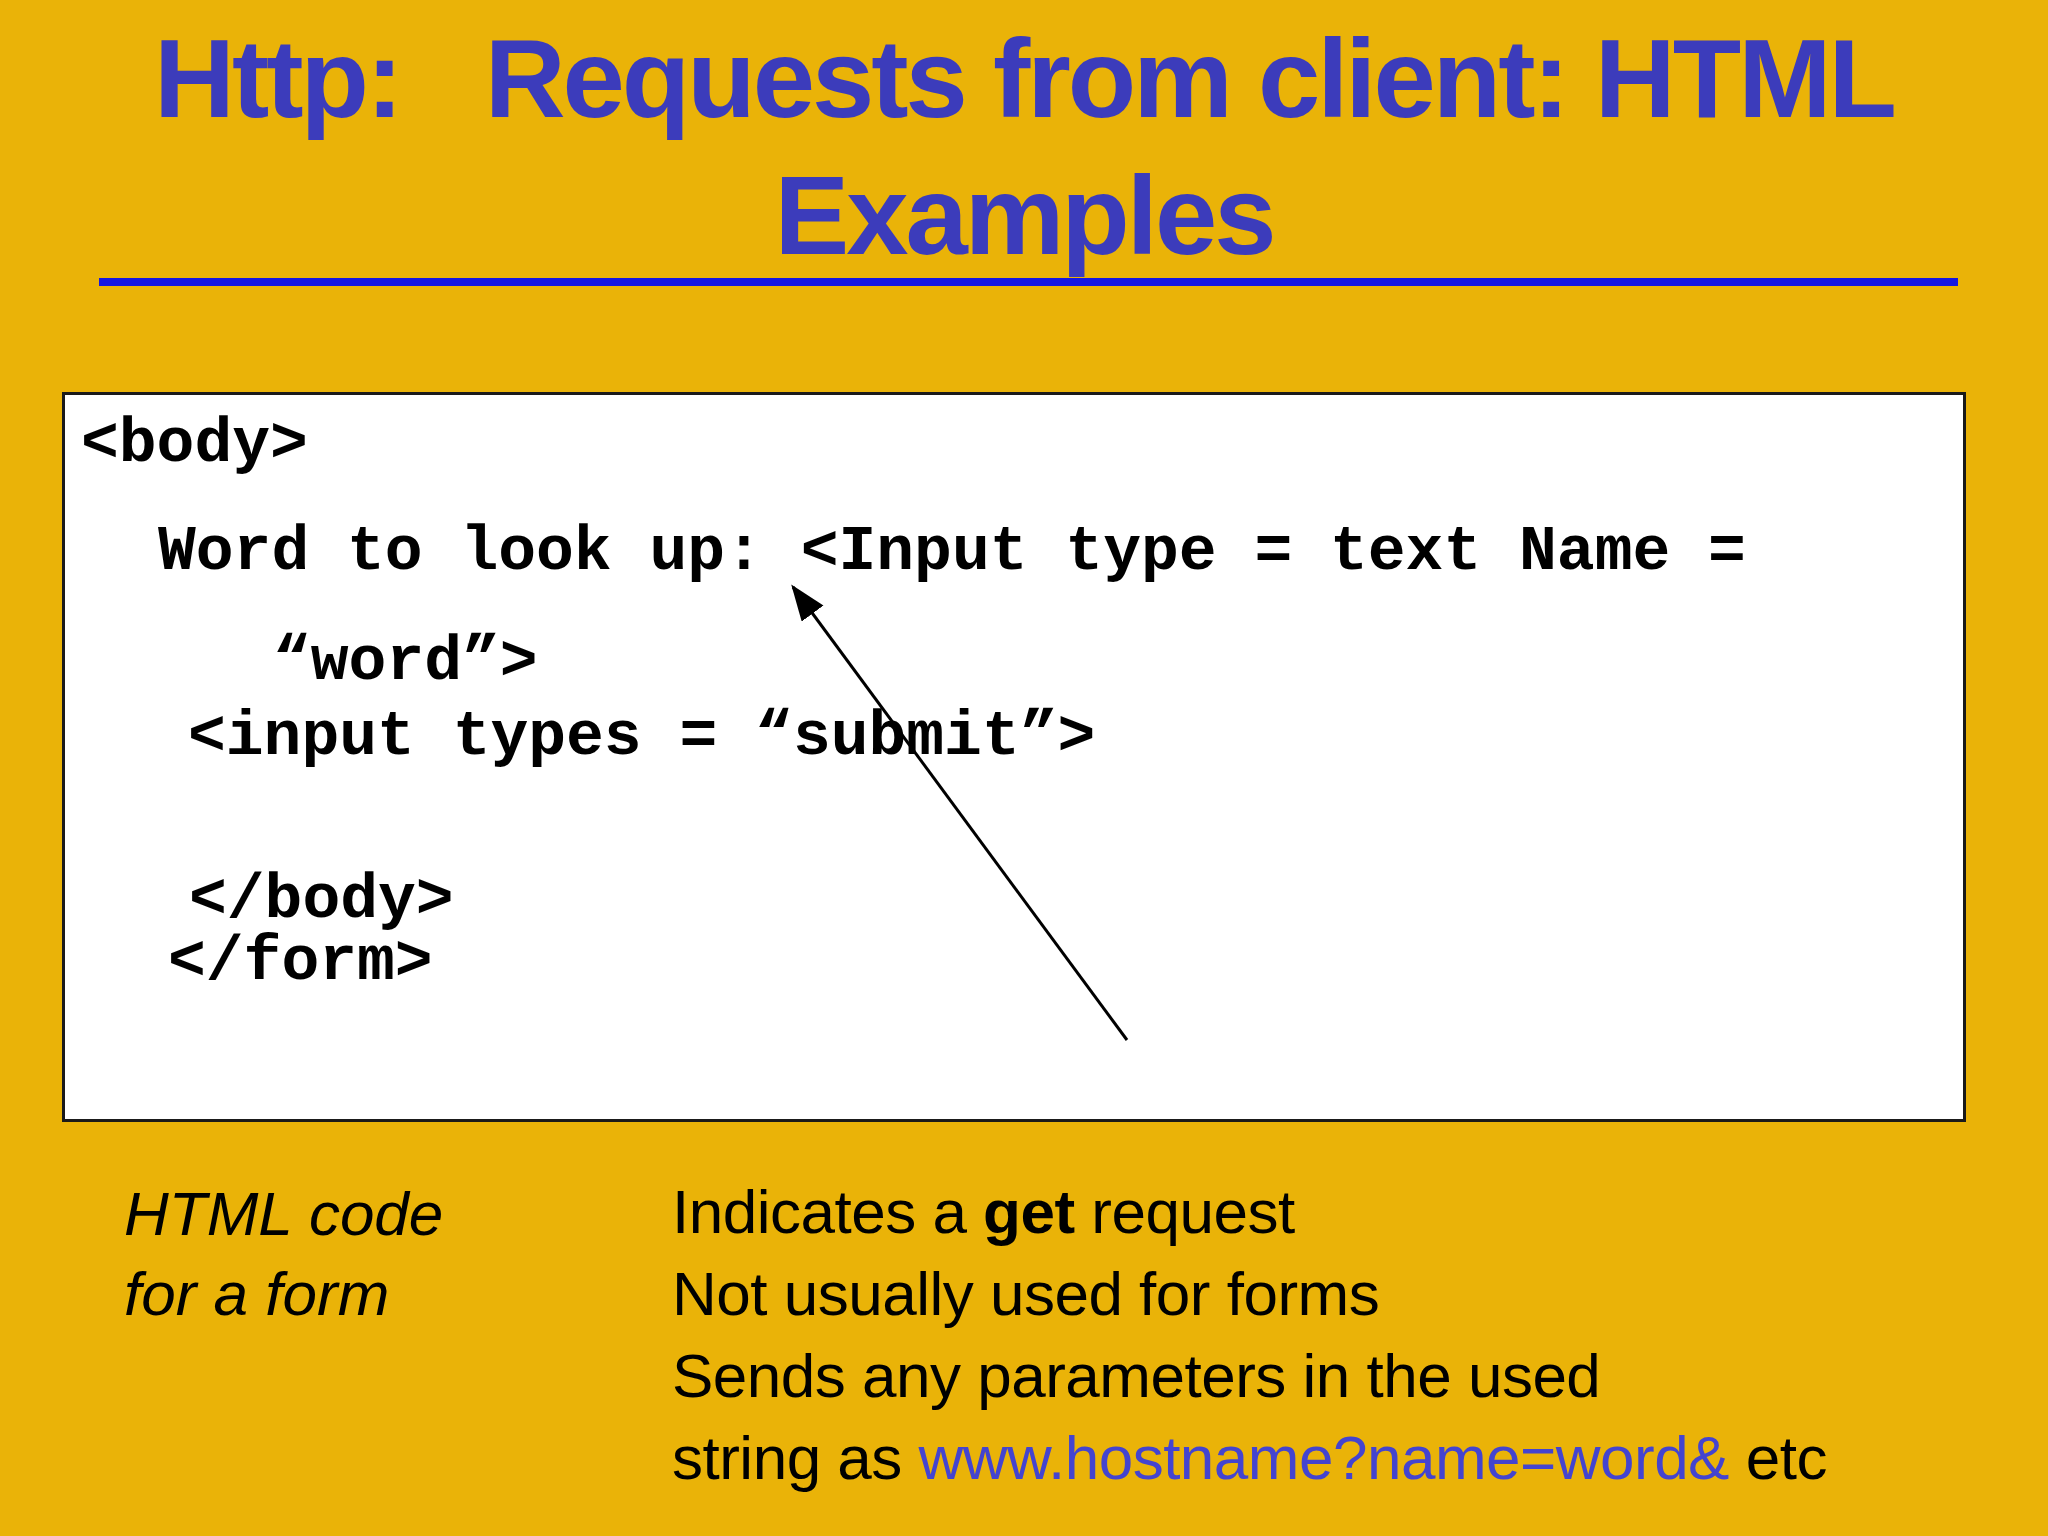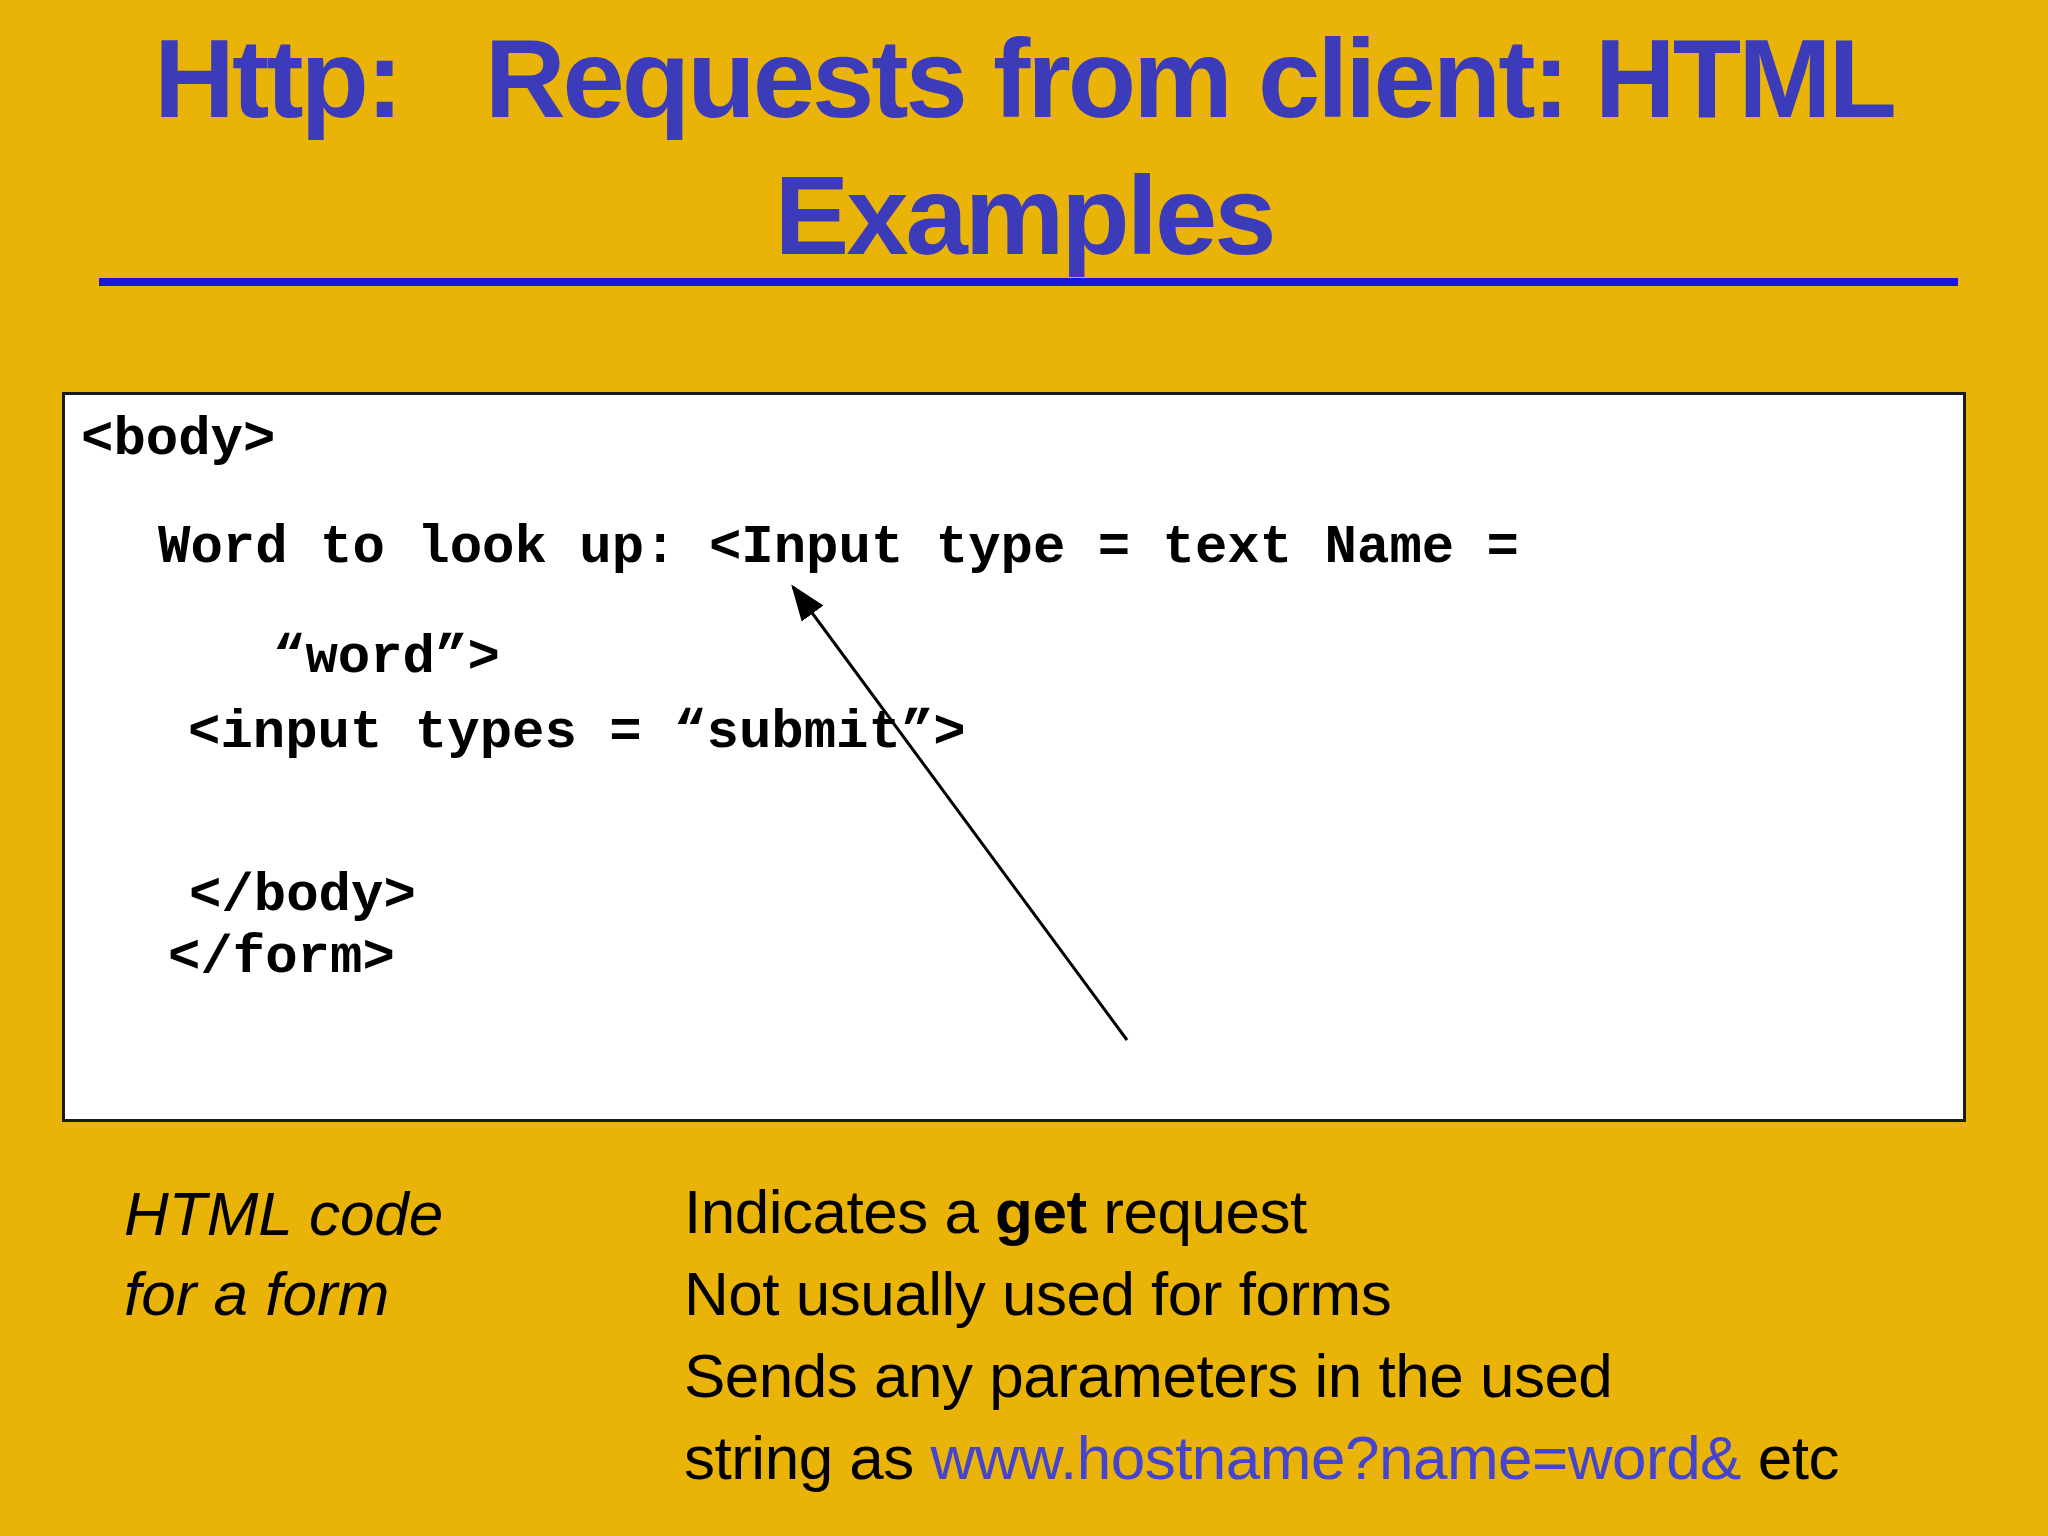--- a/index.html
+++ b/index.html
@@ -27,21 +27,21 @@
   }
 
   
   .code-box{
     position:absolute;left:62px;top:392px;width:1898px;height:724px;
     border:3px solid #1a1a1a;background:#ffffff;
   }
   .code-line{
     position:absolute;
     font-family:"Liberation Mono", monospace;
-    font-weight:bold;font-size:54px;line-height:1;
+    font-weight:bold;font-size:63px;line-height:1;
     color:#000000;white-space:pre;
   }
   .code-line:nth-of-type(1){top:18px; left:16px;}
   .code-line:nth-of-type(2){top:126px;left:93px;}
   .code-line:nth-of-type(3){top:236px;left:208px;}
   .code-line:nth-of-type(4){top:311px;left:123px;}
   .code-line:nth-of-type(5){top:426px;left:124px;margin-top:48px;}
   .code-line:nth-of-type(6){top:536px;left:103px;}
   .code-line:nth-of-type(7){top:651px;left:18px;}
 
@@ -55,21 +55,21 @@
   .caption-left{
     position:absolute;left:124px;top:1174px;
     font-size:62px;font-style:italic;line-height:80px;color:#000000;
   }
   .caption-left span{display:block;white-space:pre;}
 
   .caption-right{
     position:absolute;left:672px;top:1171px;
     font-size:62px;line-height:82px;letter-spacing:-0.5px;color:#000000;
   }
-  .caption-right .cap-line{display:block;white-space:pre;margin-left:12px;}
+  .caption-right .cap-line{display:block;white-space:pre;}
   .caption-right .bold{font-weight:bold;}
   .caption-right .inline{display:inline;white-space:pre;}
   .link-text{color:#4444cf;cursor:pointer;text-align:center;}
 </style>
 </head>
 <body>
 
 <div class="slide">
 
   <h1 class="title">

